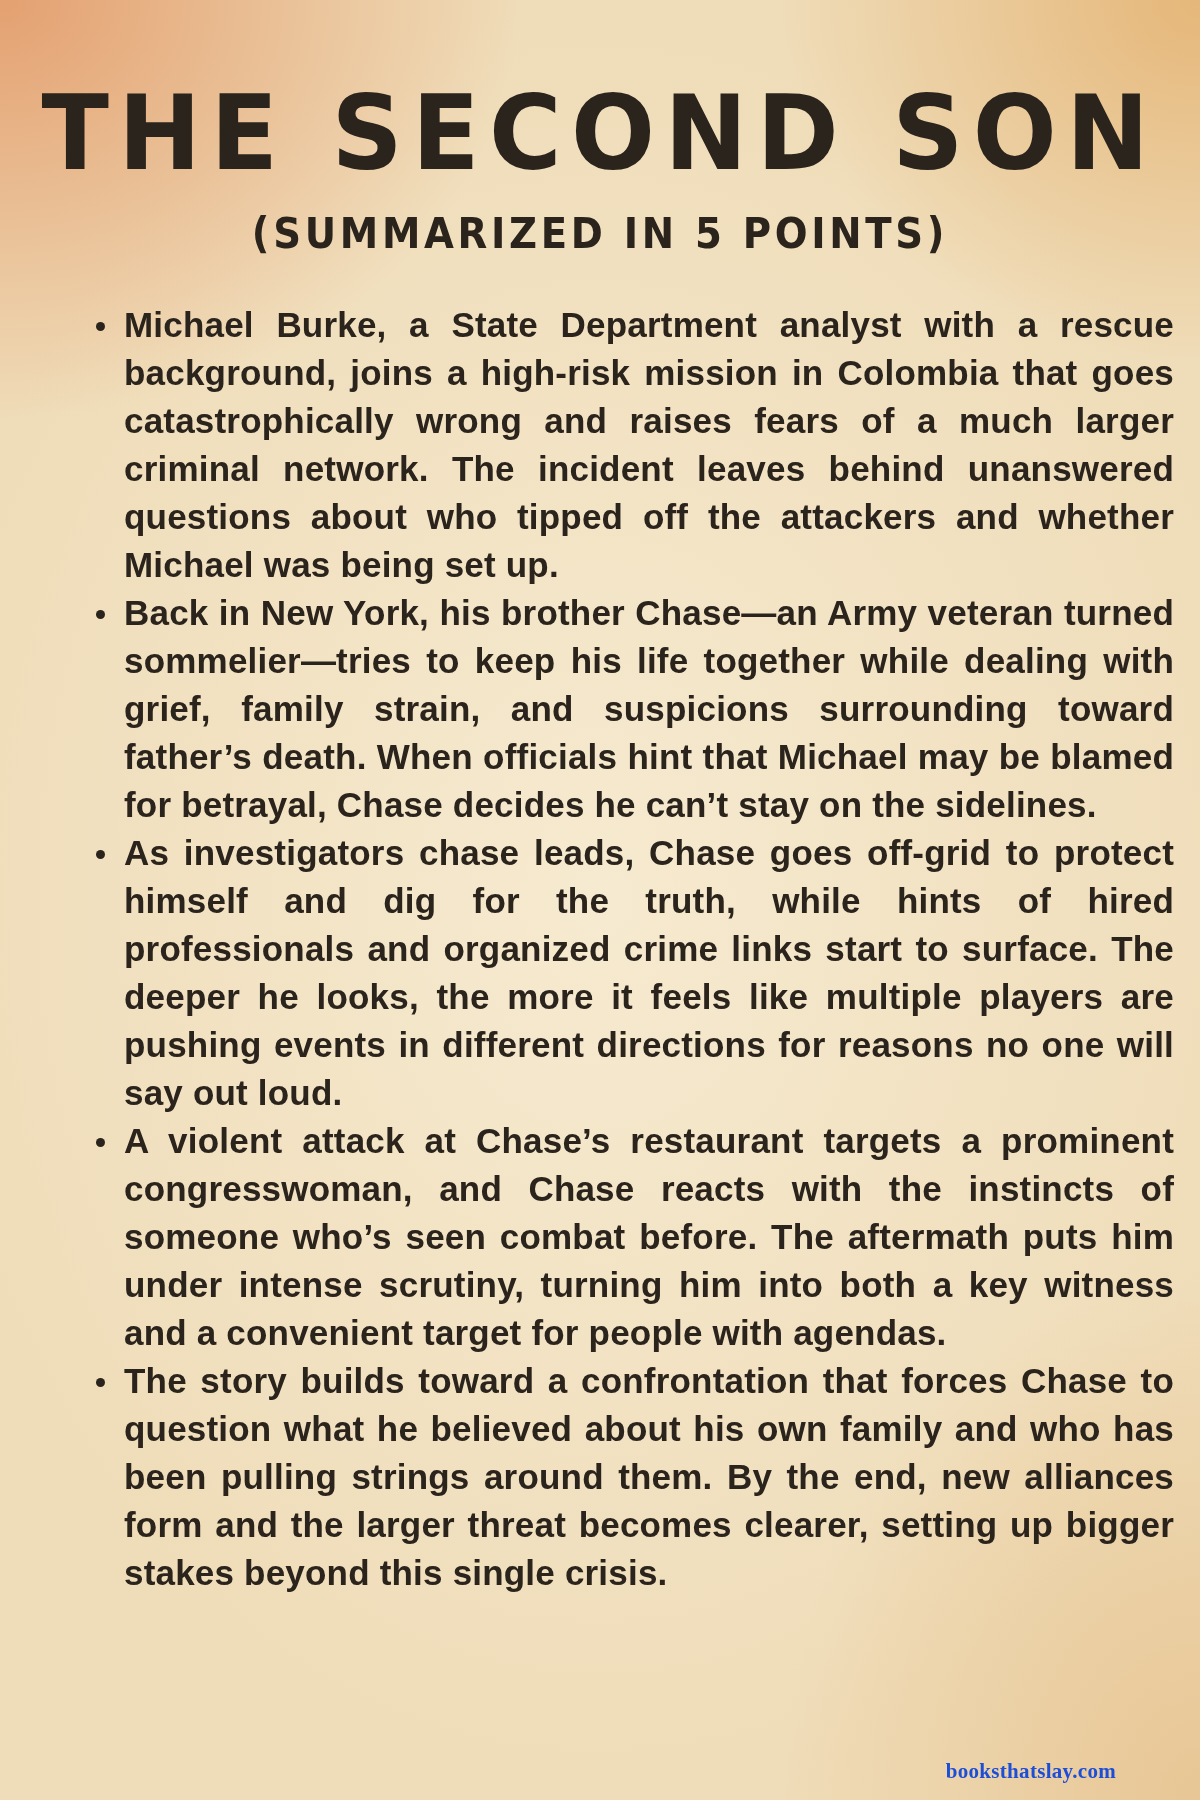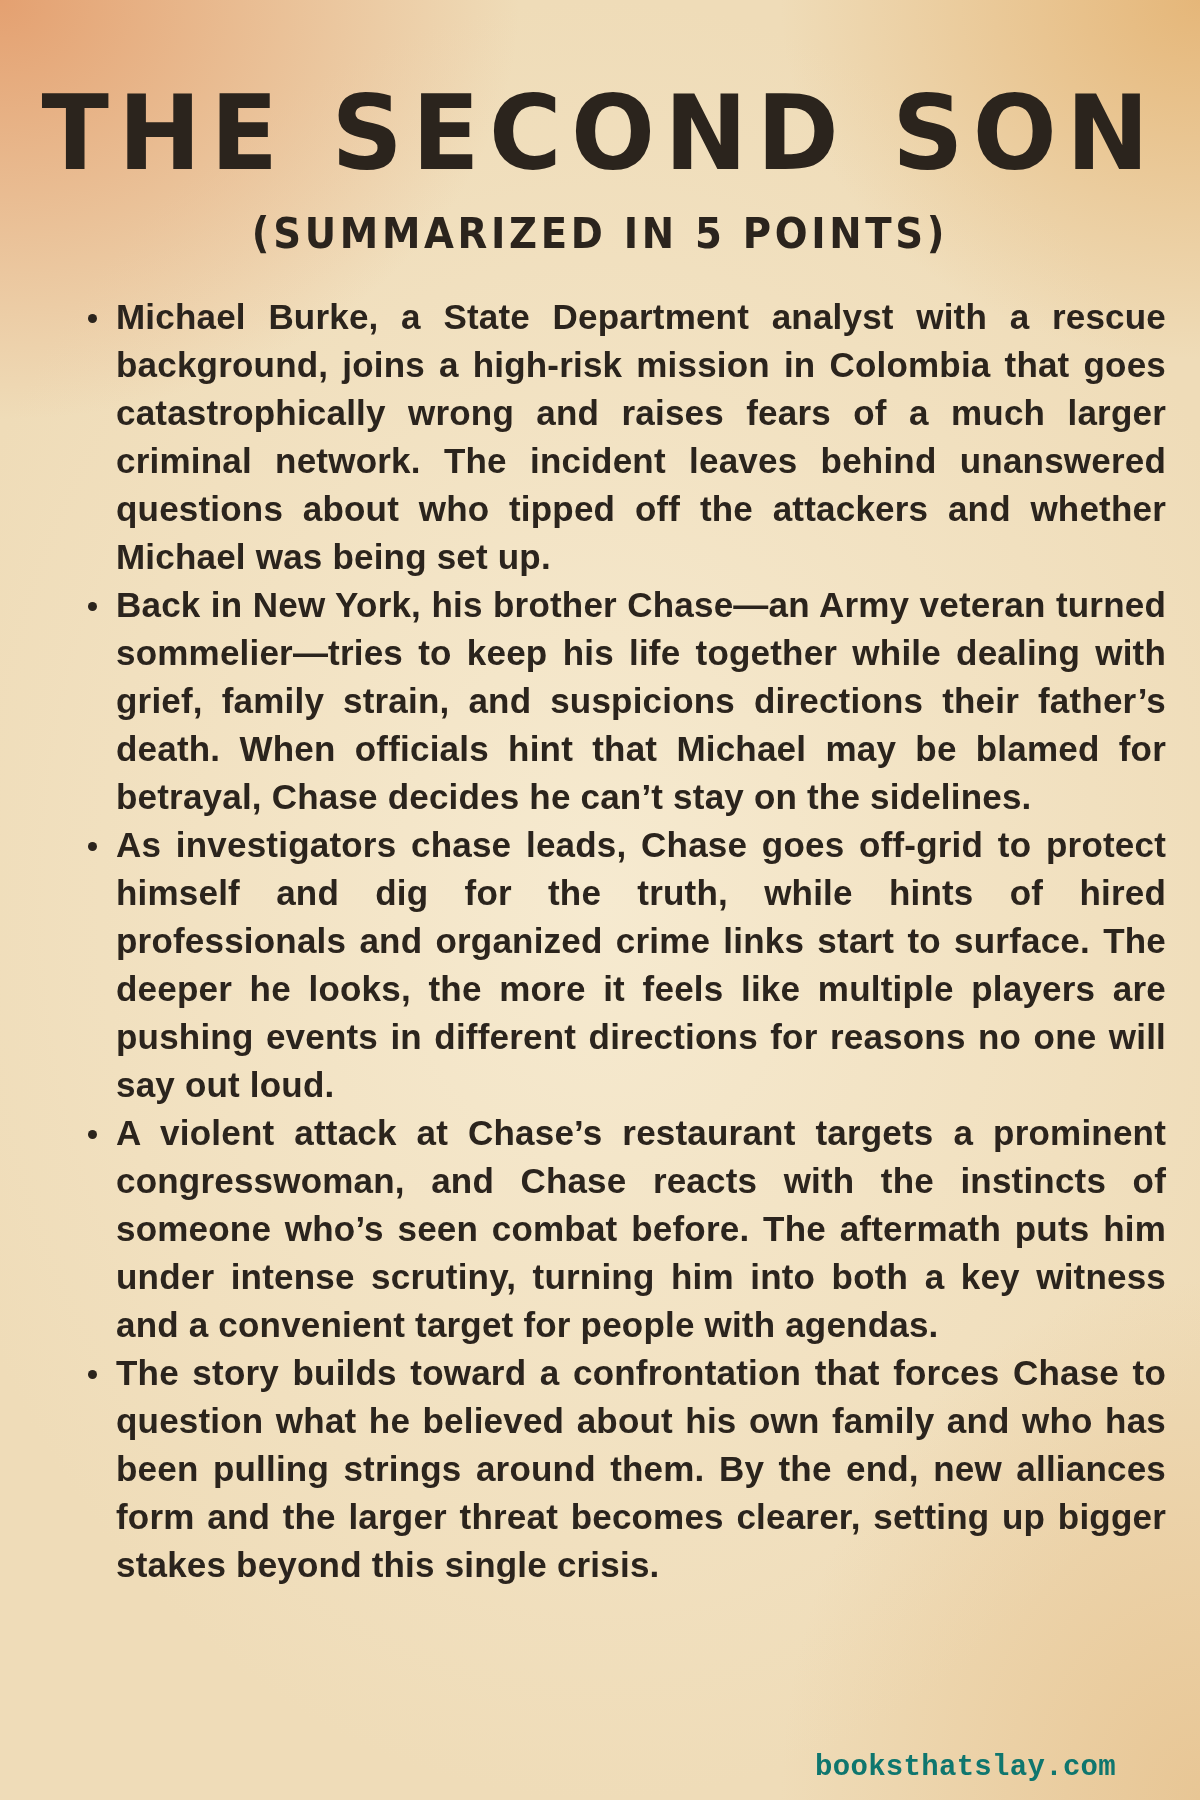--- a/index.html
+++ b/index.html
@@ -20,45 +20,45 @@
     transform: scaleX(0.95);
   }
   .subtitle {
     position: absolute; top: 206px; left: 0; width: 1200px; text-align: center;
     font-family: "DejaVu Sans", sans-serif; font-weight: bold;
     font-size: 42px; letter-spacing: 4px; line-height: 56px; color: #2b241d;
     transform: scaleX(0.92);
   }
   ul.points {
     position: absolute; top: 289px; left: 76px; width: 1050px;
-    margin: 4px; padding: 0 0 0 36px; list-style: none;
+    margin: 12px; padding: 0 0 0 36px; list-style: none;
   }
   ul.points li {
     position: relative;
     font-family: "Liberation Sans", sans-serif; font-weight: bold;
     font-size: 35px; line-height: 48px; text-align: justify; color: #2b241d;
     letter-spacing: 0.2px;
   }
   ul.points li::before {
     content: ""; position: absolute; left: -28px; top: 21px;
     width: 9px; height: 9px; border-radius: 50%; background: #2b241d;
   }
   .footer {
     position: absolute; right: 84px; bottom: 16px;
-    font-family: Liberation Mono, monospace; font-weight: bold;
-    font-size: 29px; color: #0f766e; letter-spacing: 0.3px;
+    font-family: Liberation Serif, serif; font-weight: bold;
+    font-size: 21px; color: #1d4ed8; letter-spacing: 0.3px;
   }
 </style>
 </head>
 <body>
 
 <div class="title">THE SECOND SON</div>
 <div class="subtitle">(SUMMARIZED IN 5 POINTS)</div>
 
 <ul class="points">
   <li>Michael Burke, a State Department analyst with a rescue background, joins a high-risk mission in Colombia that goes catastrophically wrong and raises fears of a much larger criminal network. The incident leaves behind unanswered questions about who tipped off the attackers and whether Michael was being set up.</li>
-  <li>Back in New York, his brother Chase—an Army veteran turned sommelier—tries to keep his life together while dealing with grief, family strain, and suspicions directions their father’s death. When officials hint that Michael may be blamed for betrayal, Chase decides he can’t stay on the sidelines.</li>
+  <li>Back in New York, his brother Chase—an Army veteran turned sommelier—tries to keep his life together while dealing with grief, family strain, and suspicions surrounding toward father’s death. When officials hint that Michael may be blamed for betrayal, Chase decides he can’t stay on the sidelines.</li>
   <li>As investigators chase leads, Chase goes off-grid to protect himself and dig for the truth, while hints of hired professionals and organized crime links start to surface. The deeper he looks, the more it feels like multiple players are pushing events in different directions for reasons no one will say out loud.</li>
   <li>A violent attack at Chase’s restaurant targets a prominent congresswoman, and Chase reacts with the instincts of someone who’s seen combat before. The aftermath puts him under intense scrutiny, turning him into both a key witness and a convenient target for people with agendas.</li>
   <li>The story builds toward a confrontation that forces Chase to question what he believed about his own family and who has been pulling strings around them. By the end, new alliances form and the larger threat becomes clearer, setting up bigger stakes beyond this single crisis.</li>
 </ul>
 
 <div class="footer">booksthatslay.com</div>
 
 </body></html>

